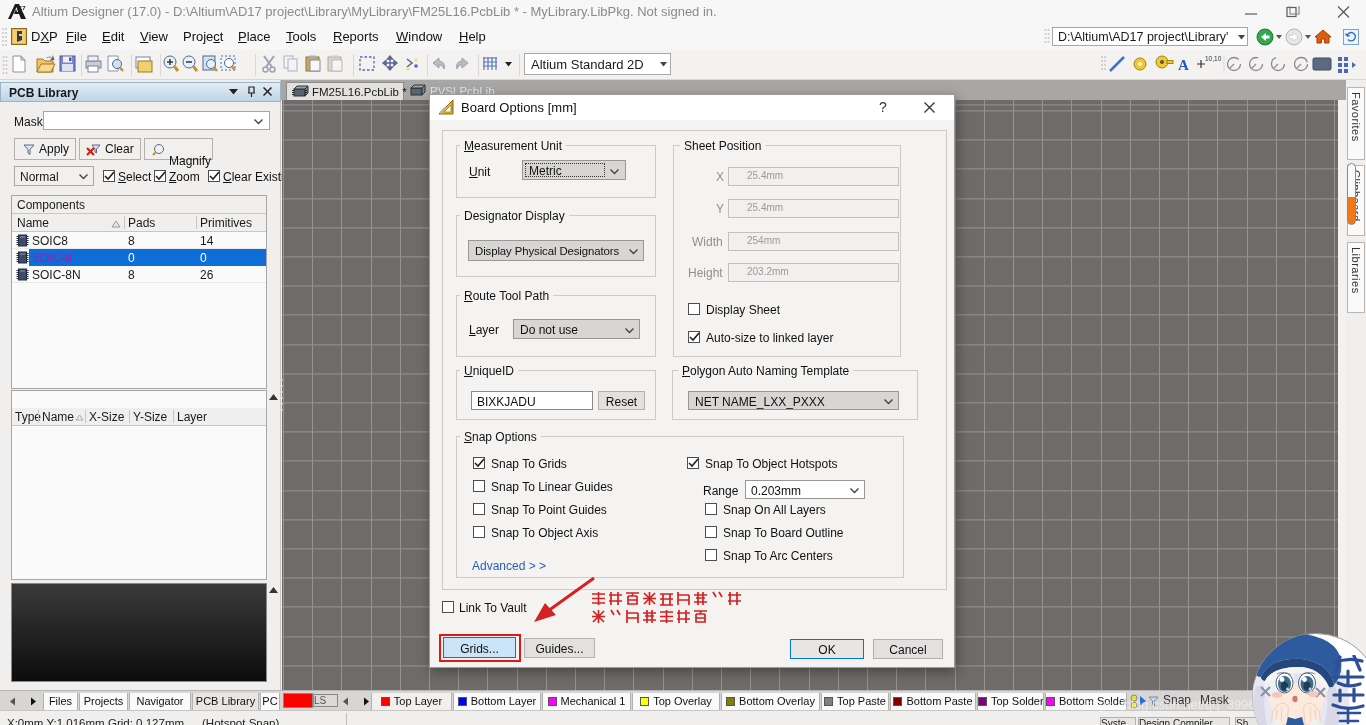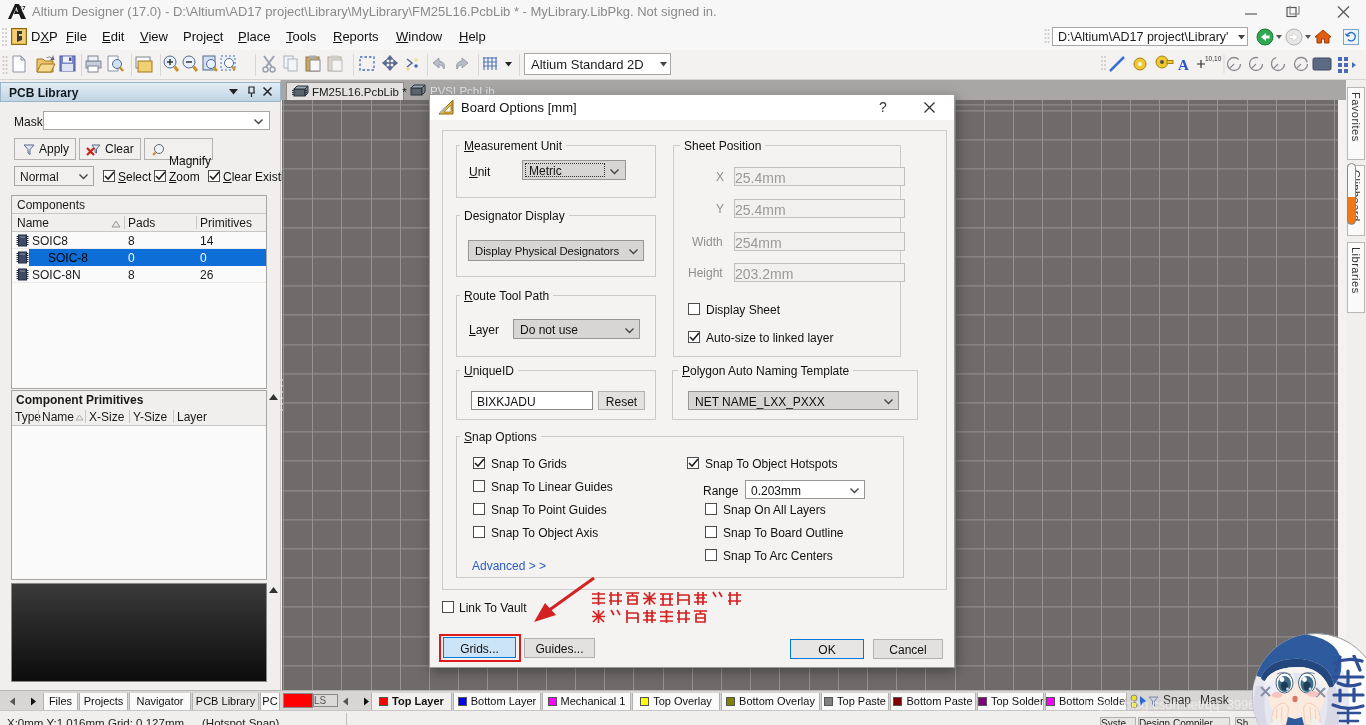--- a/index.html
+++ b/index.html
@@ -45,21 +45,21 @@
   #bottombar { left:0; top:690px; width:1366px; height:20px; background:#d8d6d4; border-top:1px solid #b9b7b5; }
   .btab { position:absolute; top:1px; height:18px; background:#fbfafa; border:1px solid #b3b1af; border-top:none; font-size:11px; color:#111; text-align:center; white-space:nowrap; overflow:hidden; line-height:17px; }
   #statusbar { left:0; top:710px; width:1366px; height:15px; background:#f0efee; border-top:1px solid #c8c6c4; font-size:11.5px; color:#222; }
 
   
   #dialog { left:429px; top:94px; width:526px; height:574px; background:#f4f3f2; border:1px solid #9c9a98; box-shadow:2px 4px 12px rgba(0,0,0,0.35); }
   #dlg-title { position:absolute; left:0; top:0; width:100%; height:25px; background:#fff; }
   .group { position:absolute; border:1px solid #cdcbc9; }
   .grouplabel { position:absolute; top:-8px; left:8px; background:#f4f3f2; padding:0 3px; font-size:12px; color:#111; }
   .dcombo { position:absolute; background:#d8d6d5; border:1px solid #999795; font-size:12px; color:#111; }
-  .dfield { position:absolute; background:#f1f0ef; border:1px solid #c2c0be; font-size:14px; color:#9a9a9a; padding:2px 0;margin-left:6px; }
+  .dfield { position:absolute; background:#f1f0ef; border:1px solid #c2c0be; font-size:10px; color:#9a9a9a; padding:2px 18px; }
   .dlabel { position:absolute; font-size:12px; color:#111; }
   .glabel { position:absolute; font-size:12px; color:#8f8f8f; }
 </style>
 </head>
 <body>
 <div id="root">
 
   <div id="titlebar" class="abs">
     <svg class="abs" style="left:7px;top:3px" width="20" height="17" viewBox="0 0 20 17">
       <path d="M1 16 L8 1 L12 1 L19 16 L14 16 L12 11 L7 11 L9 6 L10 9 L11 9 L9.5 4 L4 16 Z" fill="#1a1a1a"></path>
@@ -421,21 +421,21 @@
               <line x1="0.5" y1="8.5" x2="2.5" y2="8.5"></line>
               <line x1="0.5" y1="10.5" x2="2.5" y2="10.5"></line>
               <line x1="10.5" y1="2.5" x2="12.5" y2="2.5"></line>
               <line x1="10.5" y1="4.5" x2="12.5" y2="4.5"></line>
               <line x1="10.5" y1="6.5" x2="12.5" y2="6.5"></line>
               <line x1="10.5" y1="8.5" x2="12.5" y2="8.5"></line>
               <line x1="10.5" y1="10.5" x2="12.5" y2="10.5"></line>
             </g>
             <line x1="4" y1="3" x2="9" y2="3" stroke="#8a96b2"></line>
           </svg>
-        <span style="position:absolute;left:36px;top:2px;color:#000000">SOIC-8</span>
+        <span style="position:absolute;left:20px;top:2px;color:#a21caf">SOIC-8</span>
         <span style="position:absolute;left:116px;top:2px;color:#fff">0</span>
         <span style="position:absolute;left:188px;top:2px;color:#fff">0</span>
       </div>
       <div style="position:absolute;left:0;top:70px;width:100%;height:17px;border-bottom:1px solid #eceae8">
         <svg style="position:absolute;left:4px;top:2px" width="13" height="13" viewBox="0 0 13 13">
             <rect x="2.5" y="1" width="8" height="11" fill="#3e4a66" stroke="#202a40"></rect>
             <g stroke="#202a40">
               <line x1="0.5" y1="2.5" x2="2.5" y2="2.5"></line>
               <line x1="0.5" y1="4.5" x2="2.5" y2="4.5"></line>
               <line x1="0.5" y1="6.5" x2="2.5" y2="6.5"></line>
@@ -449,23 +449,20 @@
             </g>
             <line x1="4" y1="3" x2="9" y2="3" stroke="#8a96b2"></line>
           </svg>
         <span style="position:absolute;left:20px;top:2px">SOIC-8N</span>
         <span style="position:absolute;left:116px;top:2px">8</span>
         <span style="position:absolute;left:188px;top:2px">26</span>
       </div>
     </div>
 
     <div id="prim-table">
-      <div class="theader" style="top:0">
-          <span style="position:absolute;left:4px;top:2px;font-weight:bold;font-size:12px;font-weight:600">Component Primitives</span>
-        </div>
       <div class="theader" style="top:17px;border-top:none">
         <span style="position:absolute;left:3px;top:2px">Type</span>
         <div style="position:absolute;left:26px;top:2px;bottom:2px;width:1px;background:#c9c7c5"></div>
         <span style="position:absolute;left:30px;top:2px">Name</span>
         <svg style="position:absolute;left:63px;top:6px" width="9" height="7">
             <path d="M4.5 1 L8 6 L1 6 Z" fill="#eee" stroke="#aaa"></path>
           </svg>
         <div style="position:absolute;left:73px;top:2px;bottom:2px;width:1px;background:#c9c7c5"></div>
         <span style="position:absolute;left:77px;top:2px">X-Size</span>
         <div style="position:absolute;left:117px;top:2px;bottom:2px;width:1px;background:#c9c7c5"></div>
@@ -518,21 +515,21 @@
     <div class="btab" style="left:79px;top:2px;width:49px">Projects</div>
     <div class="btab" style="left:129px;top:2px;width:62px">Navigator</div>
     <div class="btab" style="left:192px;top:2px;width:67px;background:#e8e6e4">PCB Library</div>
     <div class="btab" style="left:260px;top:2px;width:20px;overflow:hidden">PC</div>
     <div style="position:absolute;left:283px;top:2px;width:30px;height:15px;border:1px solid #8a8886;background:#f00"></div>
     <div style="position:absolute;left:313px;top:3px;width:25px;height:13px;background:#dcdad8;border:1px solid #8a8886;font-size:10px;color:#555;">LS</div>
     <svg style="position:absolute;left:341px;top:6px" width="30" height="9">
         <path d="M7 0.5 L2 4.5 L7 8.5 Z" fill="#555"></path>
         <path d="M23 0.5 L28 4.5 L23 8.5 Z" fill="#111"></path>
       </svg>
-    <div class="btab" style="left:371px;top:2px;width:81px;background:#f1f0ef;font-weight:bold"><span style="display:inline-block;width:9px;height:9px;background:#f00;border:1px solid #555;margin-right:4px;vertical-align:-1px"></span>Top Layer</div>
+    <div class="btab" style="left:371px;top:2px;width:81px;background:#f1f0ef;font-weight:normal"><span style="display:inline-block;width:9px;height:9px;background:#f00;border:1px solid #555;margin-right:4px;vertical-align:-1px"></span>Top Layer</div>
     <div class="btab" style="left:453px;top:2px;width:88px"><span style="display:inline-block;width:9px;height:9px;background:#00f;border:1px solid #555;margin-right:4px;vertical-align:-1px"></span>Bottom Layer</div>
     <div class="btab" style="left:542px;top:2px;width:89px"><span style="display:inline-block;width:9px;height:9px;background:#f0f;border:1px solid #555;margin-right:4px;vertical-align:-1px"></span>Mechanical 1</div>
     <div class="btab" style="left:632px;top:2px;width:88px"><span style="display:inline-block;width:9px;height:9px;background:#ff0;border:1px solid #555;margin-right:4px;vertical-align:-1px"></span>Top Overlay</div>
     <div class="btab" style="left:721px;top:2px;width:99px"><span style="display:inline-block;width:9px;height:9px;background:#808000;border:1px solid #555;margin-right:4px;vertical-align:-1px"></span>Bottom Overlay</div>
     <div class="btab" style="left:821px;top:2px;width:68px"><span style="display:inline-block;width:9px;height:9px;background:#808080;border:1px solid #555;margin-right:4px;vertical-align:-1px"></span>Top Paste</div>
     <div class="btab" style="left:890px;top:2px;width:86px"><span style="display:inline-block;width:9px;height:9px;background:#800000;border:1px solid #555;margin-right:4px;vertical-align:-1px"></span>Bottom Paste</div>
     <div class="btab" style="left:977px;top:2px;width:67px"><span style="display:inline-block;width:9px;height:9px;background:#800080;border:1px solid #555;margin-right:4px;vertical-align:-1px"></span>Top Solder</div>
     <div class="btab" style="left:1045px;top:2px;width:82px"><span style="display:inline-block;width:9px;height:9px;background:#f0f;border:1px solid #555;margin-right:4px;vertical-align:-1px"></span>Bottom Solder</div>
     <svg class="abs" style="position:absolute;left:1130px;top:3px" width="30" height="14">
         <circle cx="4" cy="4" r="3" fill="#e8e030" stroke="#888"></circle>

